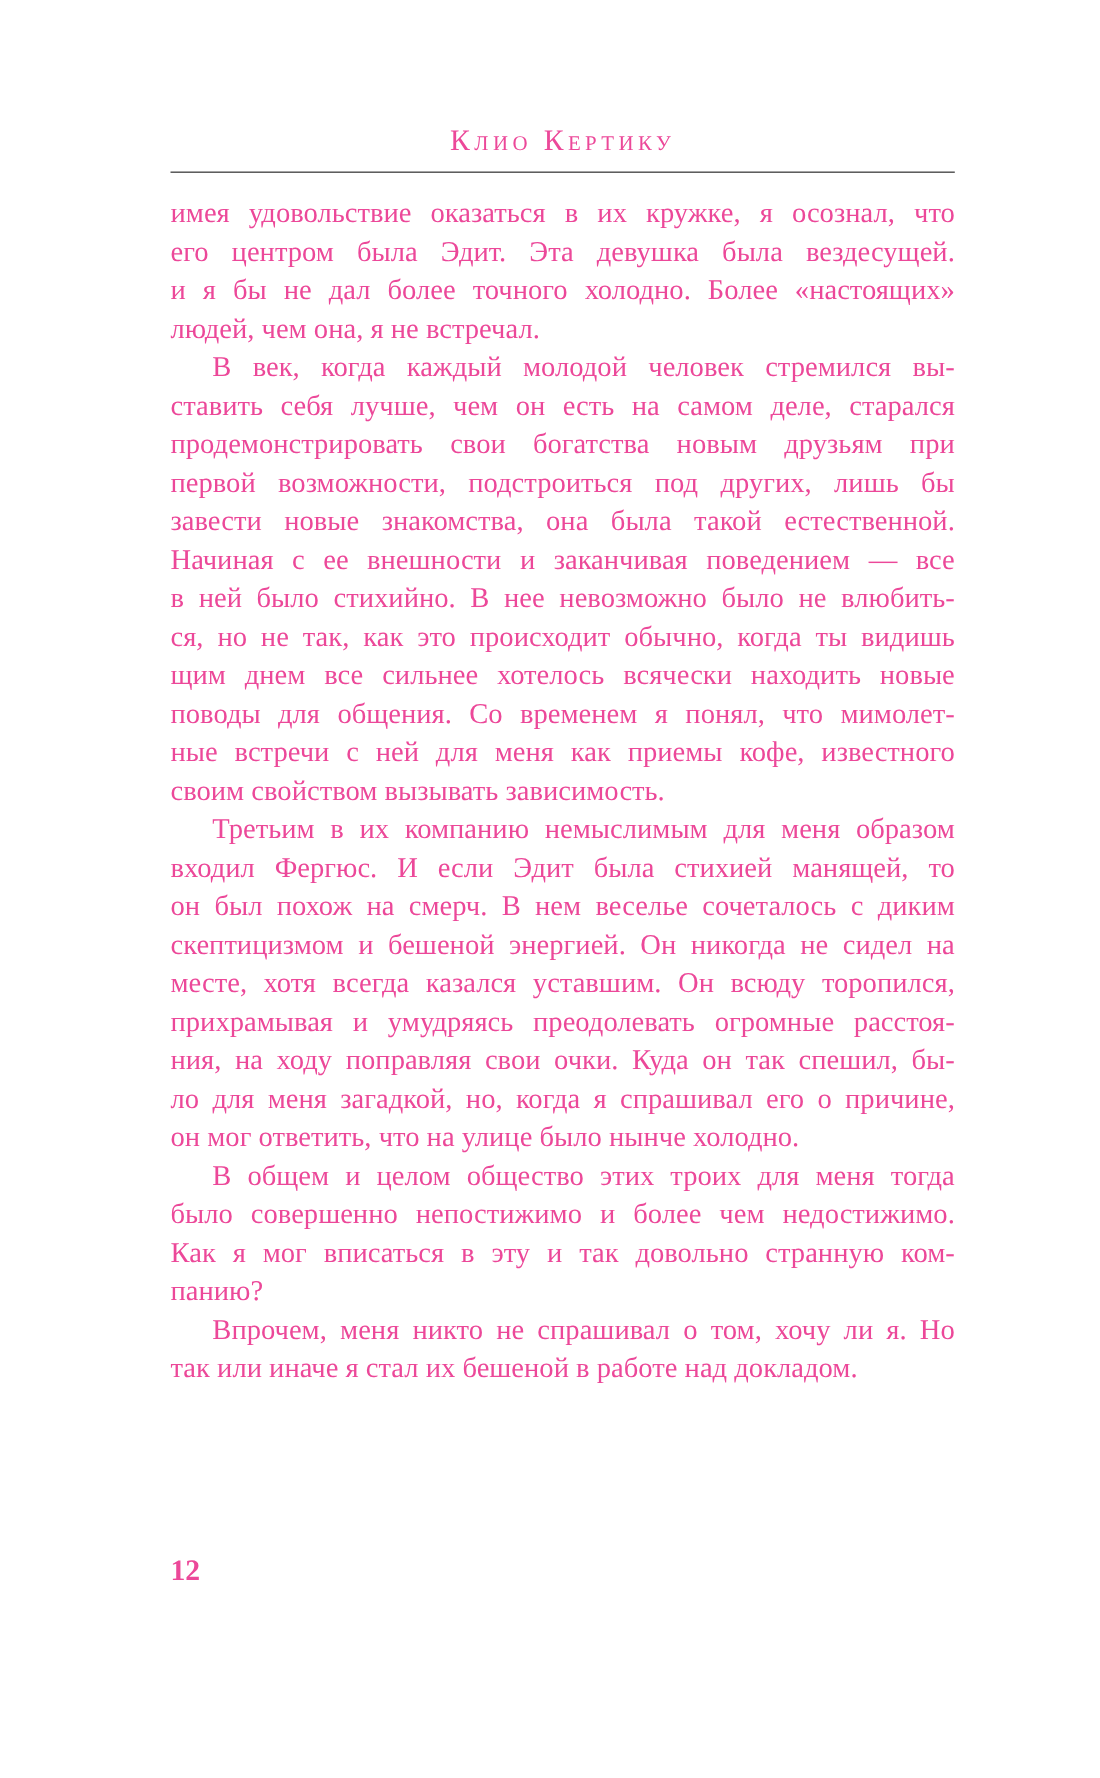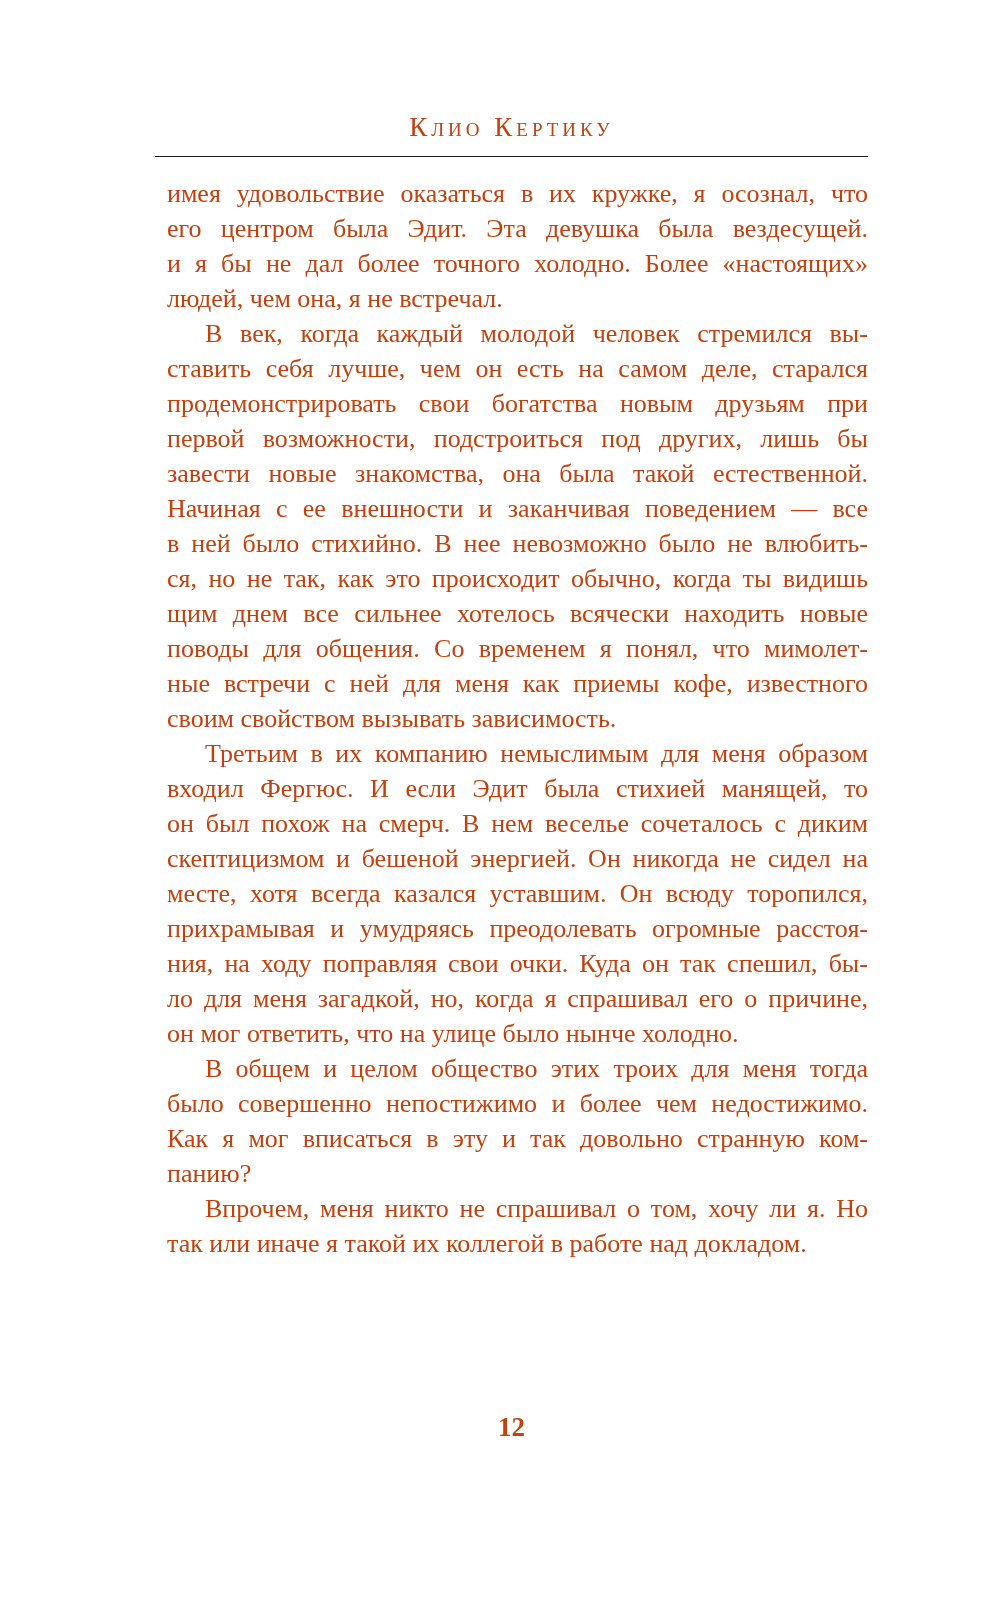--- a/index.html
+++ b/index.html
@@ -6,21 +6,21 @@
     margin: 0;
     padding: 0;
     background: #ffffff;
   }
   .page {
     position: relative;
     width: 1000px;
     height: 1616px;
     background: #ffffff;
     font-family: "Liberation Serif", serif;
-    color: #c2410c;
+    color: #ec4899;
     overflow: hidden;
   }
   .running-head {
     position: absolute;
     top: 112px;
     left: 155px;
     width: 713px;
     text-align: center;
     font-variant: small-caps;
     letter-spacing: 4px;
@@ -40,34 +40,32 @@
     top: 176px;
     left: 155px;
     width: 713px;
     font-size: 26px;
     line-height: 35px;
   }
   .para .line {
     text-align: justify;
     text-align-last: justify;
     white-space: normal;
-    margin-left: 12px;
   }
   .para .line.last {
     text-align-last: left;
   }
   .para.indent .line.first {
     text-indent: 38px;
   }
   .page-number {
     position: absolute;
     top: 1412px;
     left: 155px;
     width: 713px;
-    text-align: center;
     font-size: 27px;
     font-weight: bold;
   }
 </style>
 </head>
 <body>
 
 <div class="page">
   <div class="running-head">Клио Кертику</div>
   <div class="head-rule"></div>
@@ -104,17 +102,17 @@
         <div class="line last">он мог ответить, что на улице было нынче холодно.</div>
       </div>
       <div class="para indent">
         <div class="line first">В общем и целом общество этих троих для меня тогда</div>
         <div class="line">было совершенно непостижимо и более чем недостижимо.</div>
         <div class="line">Как я мог вписаться в эту и так довольно странную ком-</div>
         <div class="line last">панию?</div>
       </div>
       <div class="para indent">
         <div class="line first">Впрочем, меня никто не спрашивал о том, хочу ли я. Но</div>
-        <div class="line last">так или иначе я такой их коллегой в работе над докладом.</div>
+        <div class="line last">так или иначе я стал их бешеной в работе над докладом.</div>
       </div>
     </div>
   <div class="page-number">12</div>
 </div>
 
 </body></html>

